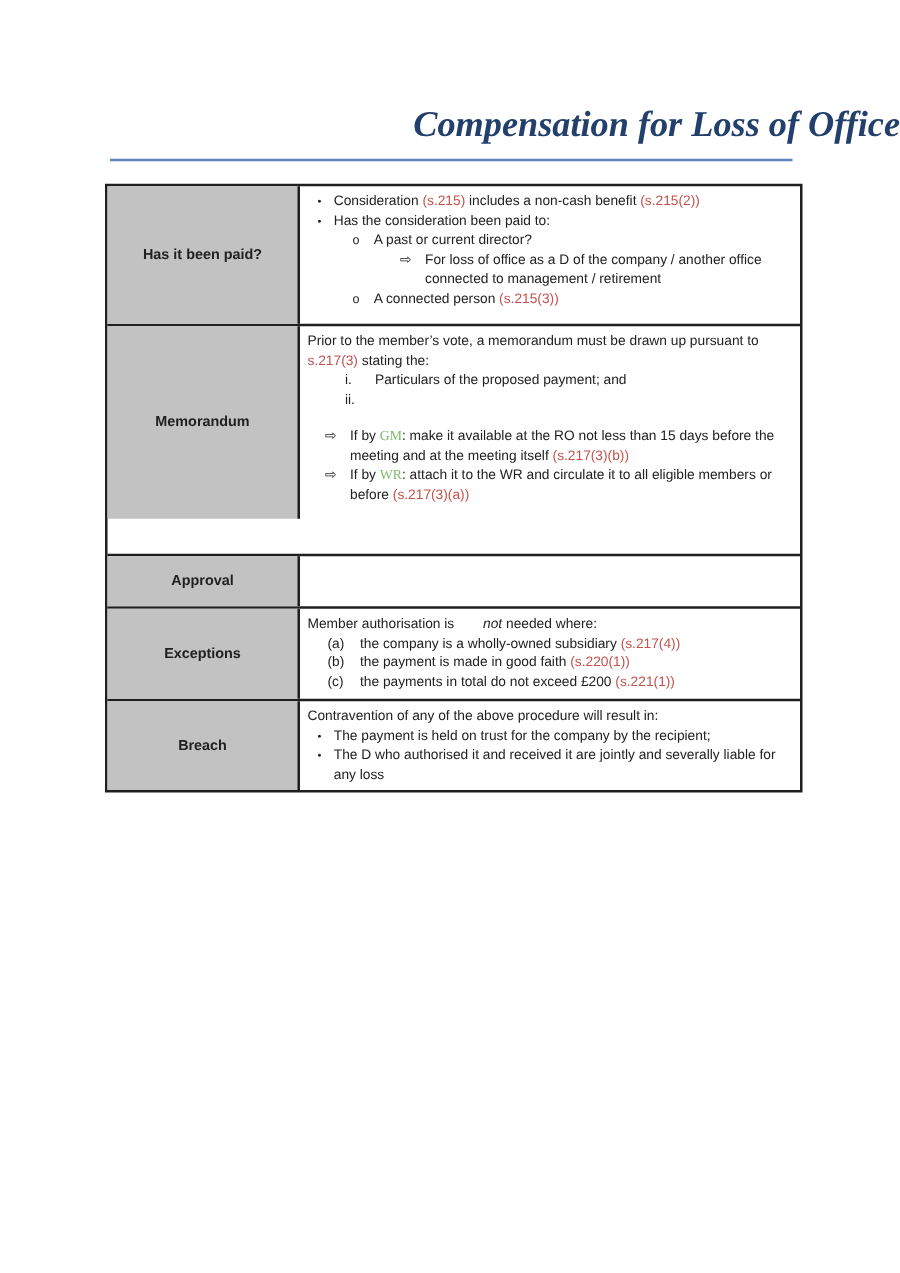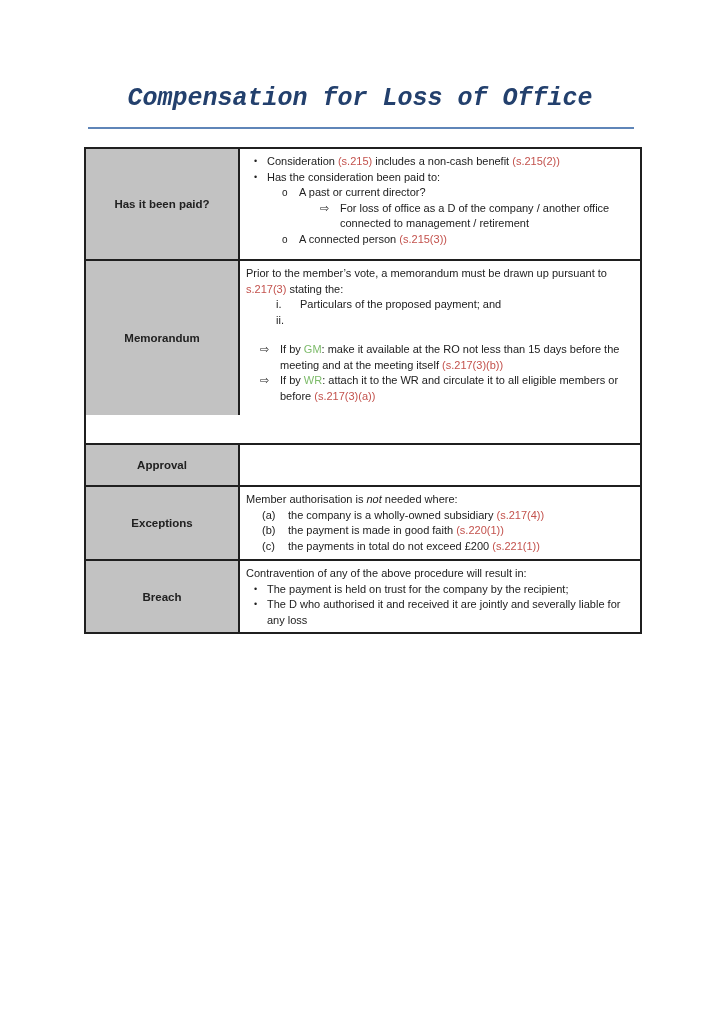--- a/index.html
+++ b/index.html
@@ -17,25 +17,25 @@
     width:720px;height:1018px;
     background:#ffffff;
     overflow:hidden;
     font-family:"Liberation Sans",sans-serif;
     color:var(--body-text);
   }
   .title{
     position:absolute;
     top:84px;left:0;width:720px;
     margin:0;
-    text-align:center;
-    font-family:Liberation Mono, monospace;
+    text-align:right;
+    font-family:Liberation Serif, serif;
     font-style:italic;
     font-weight:600;
-    font-size:25px;
+    font-size:29px;
     color:var(--title-text);
   }
   .rule{
     position:absolute;
     top:127px;left:88px;
     width:546px;height:2px;
     background:var(--title-rule);
   }
   .tbl{
     position:absolute;
@@ -68,22 +68,22 @@
     box-sizing:border-box;
     padding:5px 8px 4px 6px;
     font-size:11px;
     line-height:15.5px;
   }
   .ln{display:flex;align-items:flex-start;}
   .mk{flex:0 0 auto;display:inline-block;}
   .ct{flex:1 1 auto;min-width:0;}
   .blank{height:14px;}
   .c-red{color:var(--red);}
-  .c-green{color:var(--green);}
-  .it{font-style:italic;}
+  .c-green{color:var(--green);font-family:Liberation Serif, serif;}
+  .it{font-style:italic;margin-left:20px;}
 </style>
 </head>
 <body>
 
 <div class="page">
   <h1 class="title">Compensation for Loss of Office</h1>
   <div class="rule"></div>
   <div class="tbl" id="table">
       <div class="row" style="min-height: 110px;">
         <div class="hc">Has it been paid?</div>

